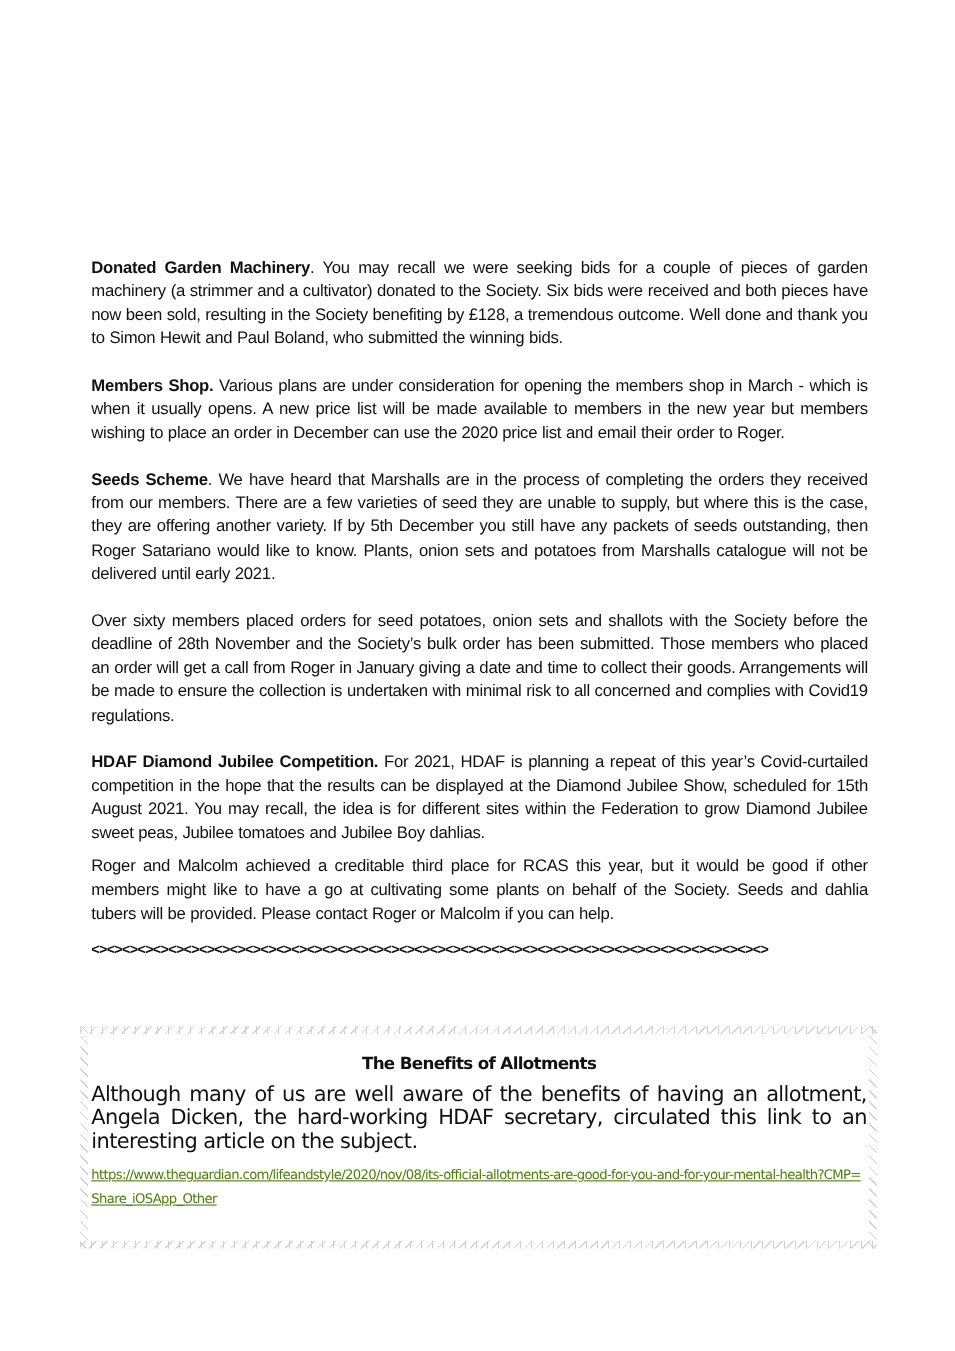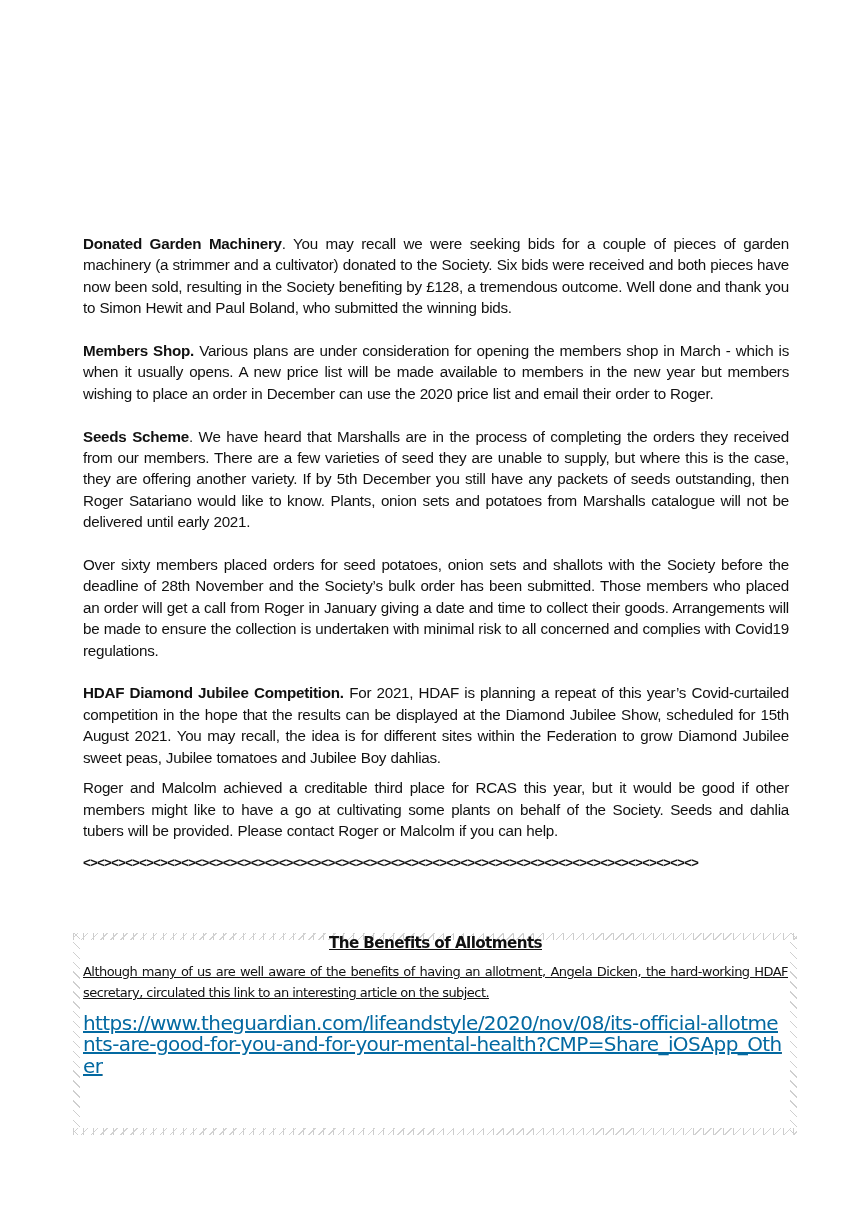--- a/index.html
+++ b/index.html
@@ -17,27 +17,27 @@
   .box { position: absolute; left: 73px; top: 933px; width: 724px; height: 202px;
          box-sizing: border-box; }
   .box-border-h { position: absolute; left: 0; right: 0; height: 7px;
                   background-image: repeating-linear-gradient(90deg, #c8c8c8 0 1px, transparent 1px 10px); opacity: 0.9; }
   .box-border-h::before { content: ""; position: absolute; inset: 0;
       background: repeating-linear-gradient(135deg, transparent 0 3px, #cfcfcf 3px 4px, transparent 4px 7px); }
   .box-border-v { position: absolute; top: 0; bottom: 0; width: 7px;
       background: repeating-linear-gradient(45deg, transparent 0 3px, #cfcfcf 3px 4px, transparent 4px 7px); }
   .border-top { top: 0; } .border-bottom { bottom: 0; }
   .border-left { left: 0; } .border-right { right: 0; }
-  .box-inner { position: absolute; left: 10px; top: 0; right: 9px; text-decoration: underline; }
+  .box-inner { position: absolute; left: 10px; top: 24px; right: 9px; }
   .box-title { text-align: center; font-weight: bold; font-size: 15.2px; line-height: 20px;
                margin: 0 0 8px 0; font-family: "DejaVu Sans", sans-serif; letter-spacing: -0.6px; }
-  .box-para { margin: 0 0 9px 0; font-family: "DejaVu Sans", sans-serif; font-size: 13px;
+  .box-para { margin: 0 0 9px 0; font-family: "DejaVu Sans", sans-serif; font-size: 19px;
               line-height: 21.4px; text-align: justify; letter-spacing: -0.55px; }
-  .box-link { color: #0369a1; text-decoration: underline; font-family: "DejaVu Sans", sans-serif;
-              font-size: 20px; line-height: 21.4px; letter-spacing: -0.6px; word-break: break-all;
+  .box-link { color: #4d7c0f; text-decoration: underline; font-family: "DejaVu Sans", sans-serif;
+              font-size: 12px; line-height: 21.4px; letter-spacing: -0.6px; word-break: break-all;
               display: block; margin: 0; }
 </style>
 </head>
 <body>
 
 <div class="content">
   <p class="para gap"><b>Donated Garden Machinery</b><span>.</span><span>  You may recall we were seeking bids for a couple of pieces of garden machinery (a strimmer and a cultivator) donated to the Society.  Six bids were received and both pieces have now been sold, resulting in the Society benefiting by £128, a tremendous outcome.  Well done and thank you to Simon Hewit and Paul Boland, who submitted the winning bids.</span></p>
 
   <p class="para gap"><b>Members Shop.</b><span>  Various plans are under consideration for opening the members shop in March - which is when it usually opens.  A new price list will be made available to members in the new year but members wishing to place an order in December can use the 2020 price list and email their order to Roger.</span></p>
 

